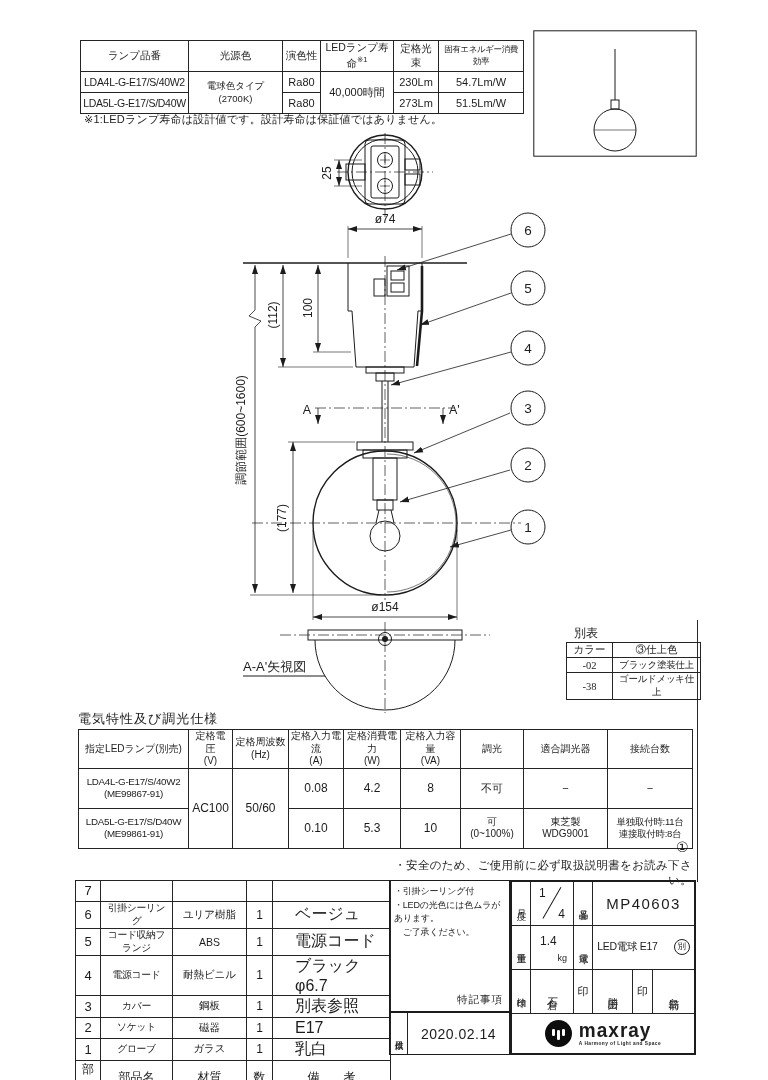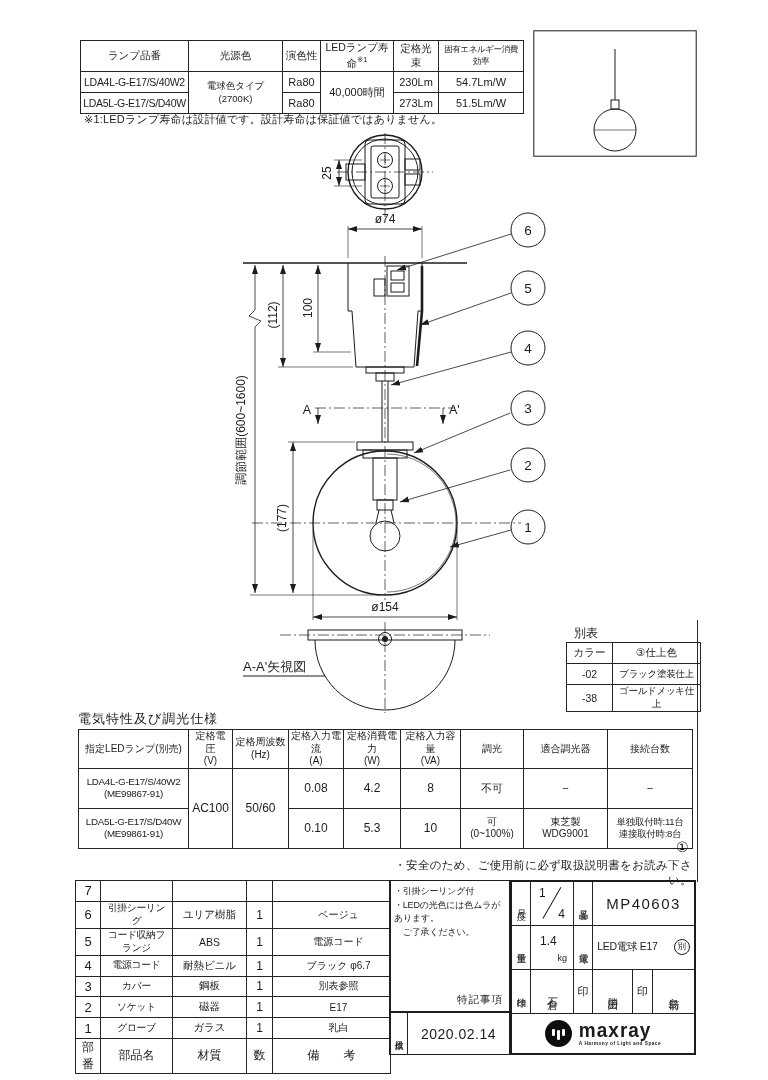--- a/index.html
+++ b/index.html
@@ -19,42 +19,42 @@
   .spec{font-size:11px;}
   .spec td{height:21px;}
   .spec .hd{font-size:10.5px;}
   .spec .hd-eff{font-size:8.5px;letter-spacing:-0.4px;}
   .spec .model{font-size:10.5px;letter-spacing:-0.3px;}
   .spec .lcolor{font-size:9.5px;}
   .spec sup{font-size:7.5px;}
   .spec-note{font-size:11px;letter-spacing:0.2px;}
   
   .finish{font-size:10.5px;}
-  .finish td{height:21px;}
+  .finish td{height:15px;font-family:Liberation Serif, serif;}
   .finish .fin{font-size:9.5px;letter-spacing:-0.3px;}
   .finish-title{font-size:12px;}
   
   .elec-title{font-size:13px;letter-spacing:1px;}
   .elec{font-size:11px;}
   .elec td{height:40px;}
   .elec tr.hrow td{height:36px;font-size:10px;}
   .elec .lamp{font-size:9.8px;letter-spacing:-0.3px;}
   .elec .num{font-size:12px;margin-left:25px;}
   .elec .small{font-size:10px;}
   .elec .units{font-size:9.5px;letter-spacing:-0.3px;}
   .page-marker{font-size:14px;}
   .safety{font-size:11.5px;text-align:right;letter-spacing:0.3px;}
   
   .parts{font-size:11px;}
   .parts td{height:20.8px;}
   .parts .pno{font-size:13px;}
   .parts .pname{font-size:9.8px;letter-spacing:-0.3px;}
   .parts .pmat{font-size:10.5px;}
   .parts .pqty{font-size:12px;}
-  .parts .pnote{font-size:10px;text-align:center;padding-left:16px;}
+  .parts .pnote{font-size:16px;text-align:left;padding-left:22px;}
   .parts tr.foot td{font-size:12px;text-align:center;}
   
   .notesbox{border:1.5px solid #1c1c1c;box-sizing:border-box;}
   .notesbox .ntext{font-size:9px;line-height:1.5;padding:4px 3px 0 4px;letter-spacing:-0.2px;}
   .notesbox .nlabel{position:absolute;right:6px;bottom:4px;font-size:10.5px;letter-spacing:1px;}
   .datebox{border:1.5px solid #1c1c1c;box-sizing:border-box;display:flex;}
   .datebox .dlabel{width:17px;border-right:1px solid #242424;display:flex;align-items:center;
     justify-content:center;writing-mode:vertical-rl;text-orientation:upright;font-size:9px;}
   .datebox .dval{flex:1;display:flex;align-items:center;justify-content:center;
     font-size:14px;letter-spacing:0.5px;}

